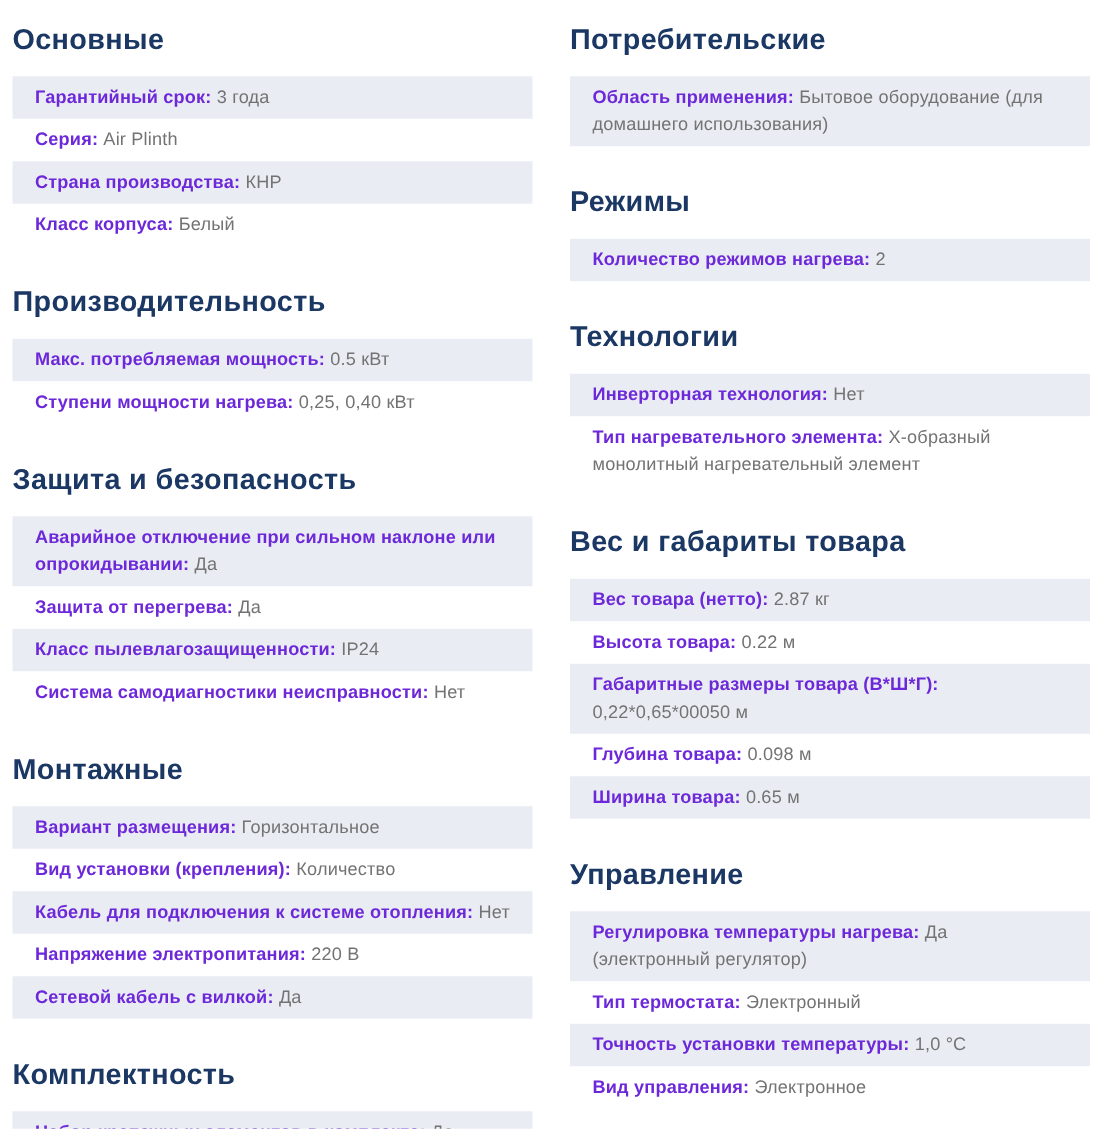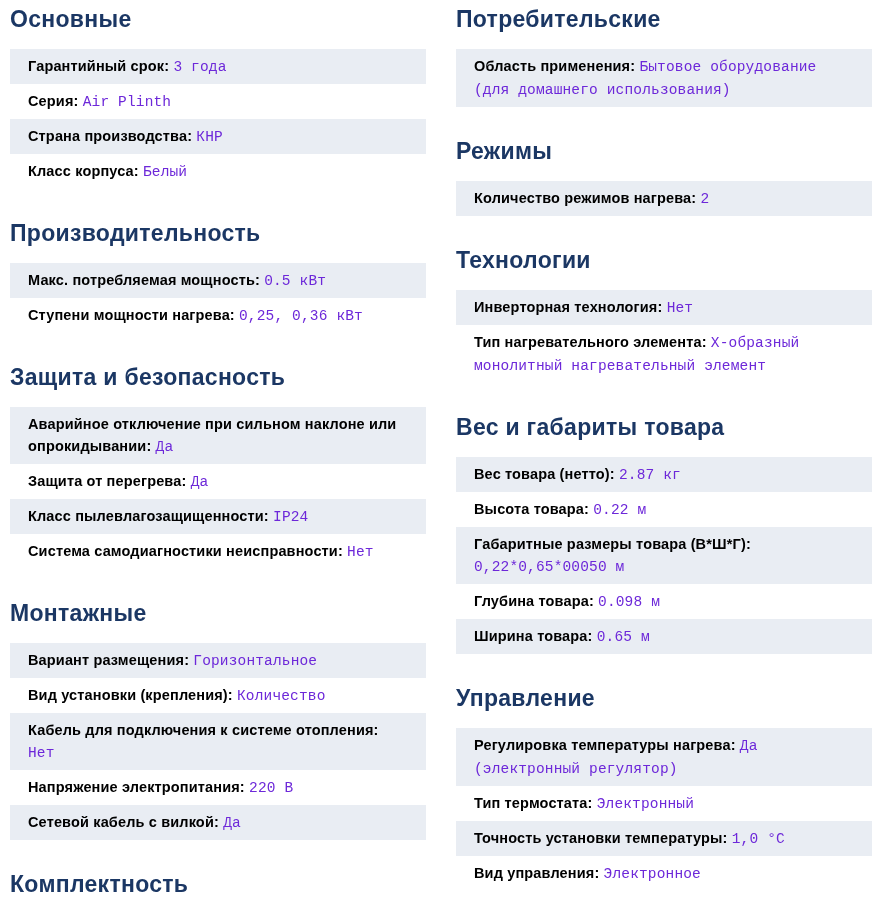--- a/index.html
+++ b/index.html
@@ -20,35 +20,35 @@
     flex: 1;
     min-width: 0;
   }
   .sec-title {
     font-size: 23px;
     font-weight: 700;
     color: #1b3764;
     letter-spacing: 0.3px;
     margin: 31px 0 16px 0;
   }
-  .col > section:first-child .sec-title { margin-top: 4px; }
+  .col > section:first-child .sec-title { margin-top: 16px; }
   .rows { }
   .row {
     padding: 6px 18px;
     font-size: 14.5px;
     line-height: 22px;
     color: #5c6e80;
     letter-spacing: 0.15px;
   }
   .rows .row:nth-child(odd) { background: #e9edf3; }
   .lbl {
     font-weight: 700;
-    color: #000000;
+    color: #6d28d9;
   }
-  .val { color: #6d28d9; font-family: Liberation Mono, monospace; }
+  .val { color: #737373; }
 </style>
 </head>
 <body>
 
 <div class="wrap">
   <div class="col">
   <section>
     <h2 class="sec-title">Основные</h2>
     <div class="rows">
   <div class="row"><span class="lbl">Гарантийный срок:</span> <span class="val">3 года</span></div>
@@ -59,21 +59,21 @@
 
   <div class="row"><span class="lbl">Класс корпуса:</span> <span class="val">Белый</span></div>
 </div>
   </section>
 
   <section>
     <h2 class="sec-title">Производительность</h2>
     <div class="rows">
   <div class="row"><span class="lbl">Макс. потребляемая мощность:</span> <span class="val">0.5 кВт</span></div>
 
-  <div class="row"><span class="lbl">Ступени мощности нагрева:</span> <span class="val">0,25, 0,36 кВт</span></div>
+  <div class="row"><span class="lbl">Ступени мощности нагрева:</span> <span class="val">0,25, 0,40 кВт</span></div>
 </div>
   </section>
 
   <section>
     <h2 class="sec-title">Защита и безопасность</h2>
     <div class="rows">
   <div class="row"><span class="lbl">Аварийное отключение при сильном наклоне или опрокидывании:</span> <span class="val">Да</span></div>
 
   <div class="row"><span class="lbl">Защита от перегрева:</span> <span class="val">Да</span></div>
 

